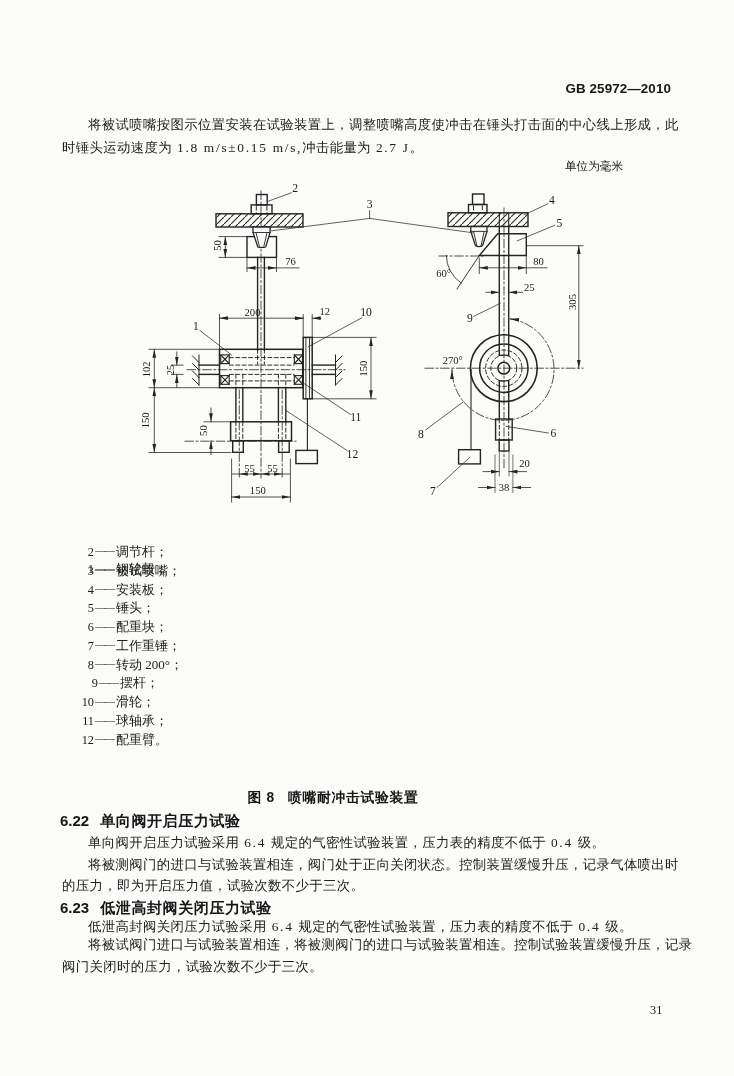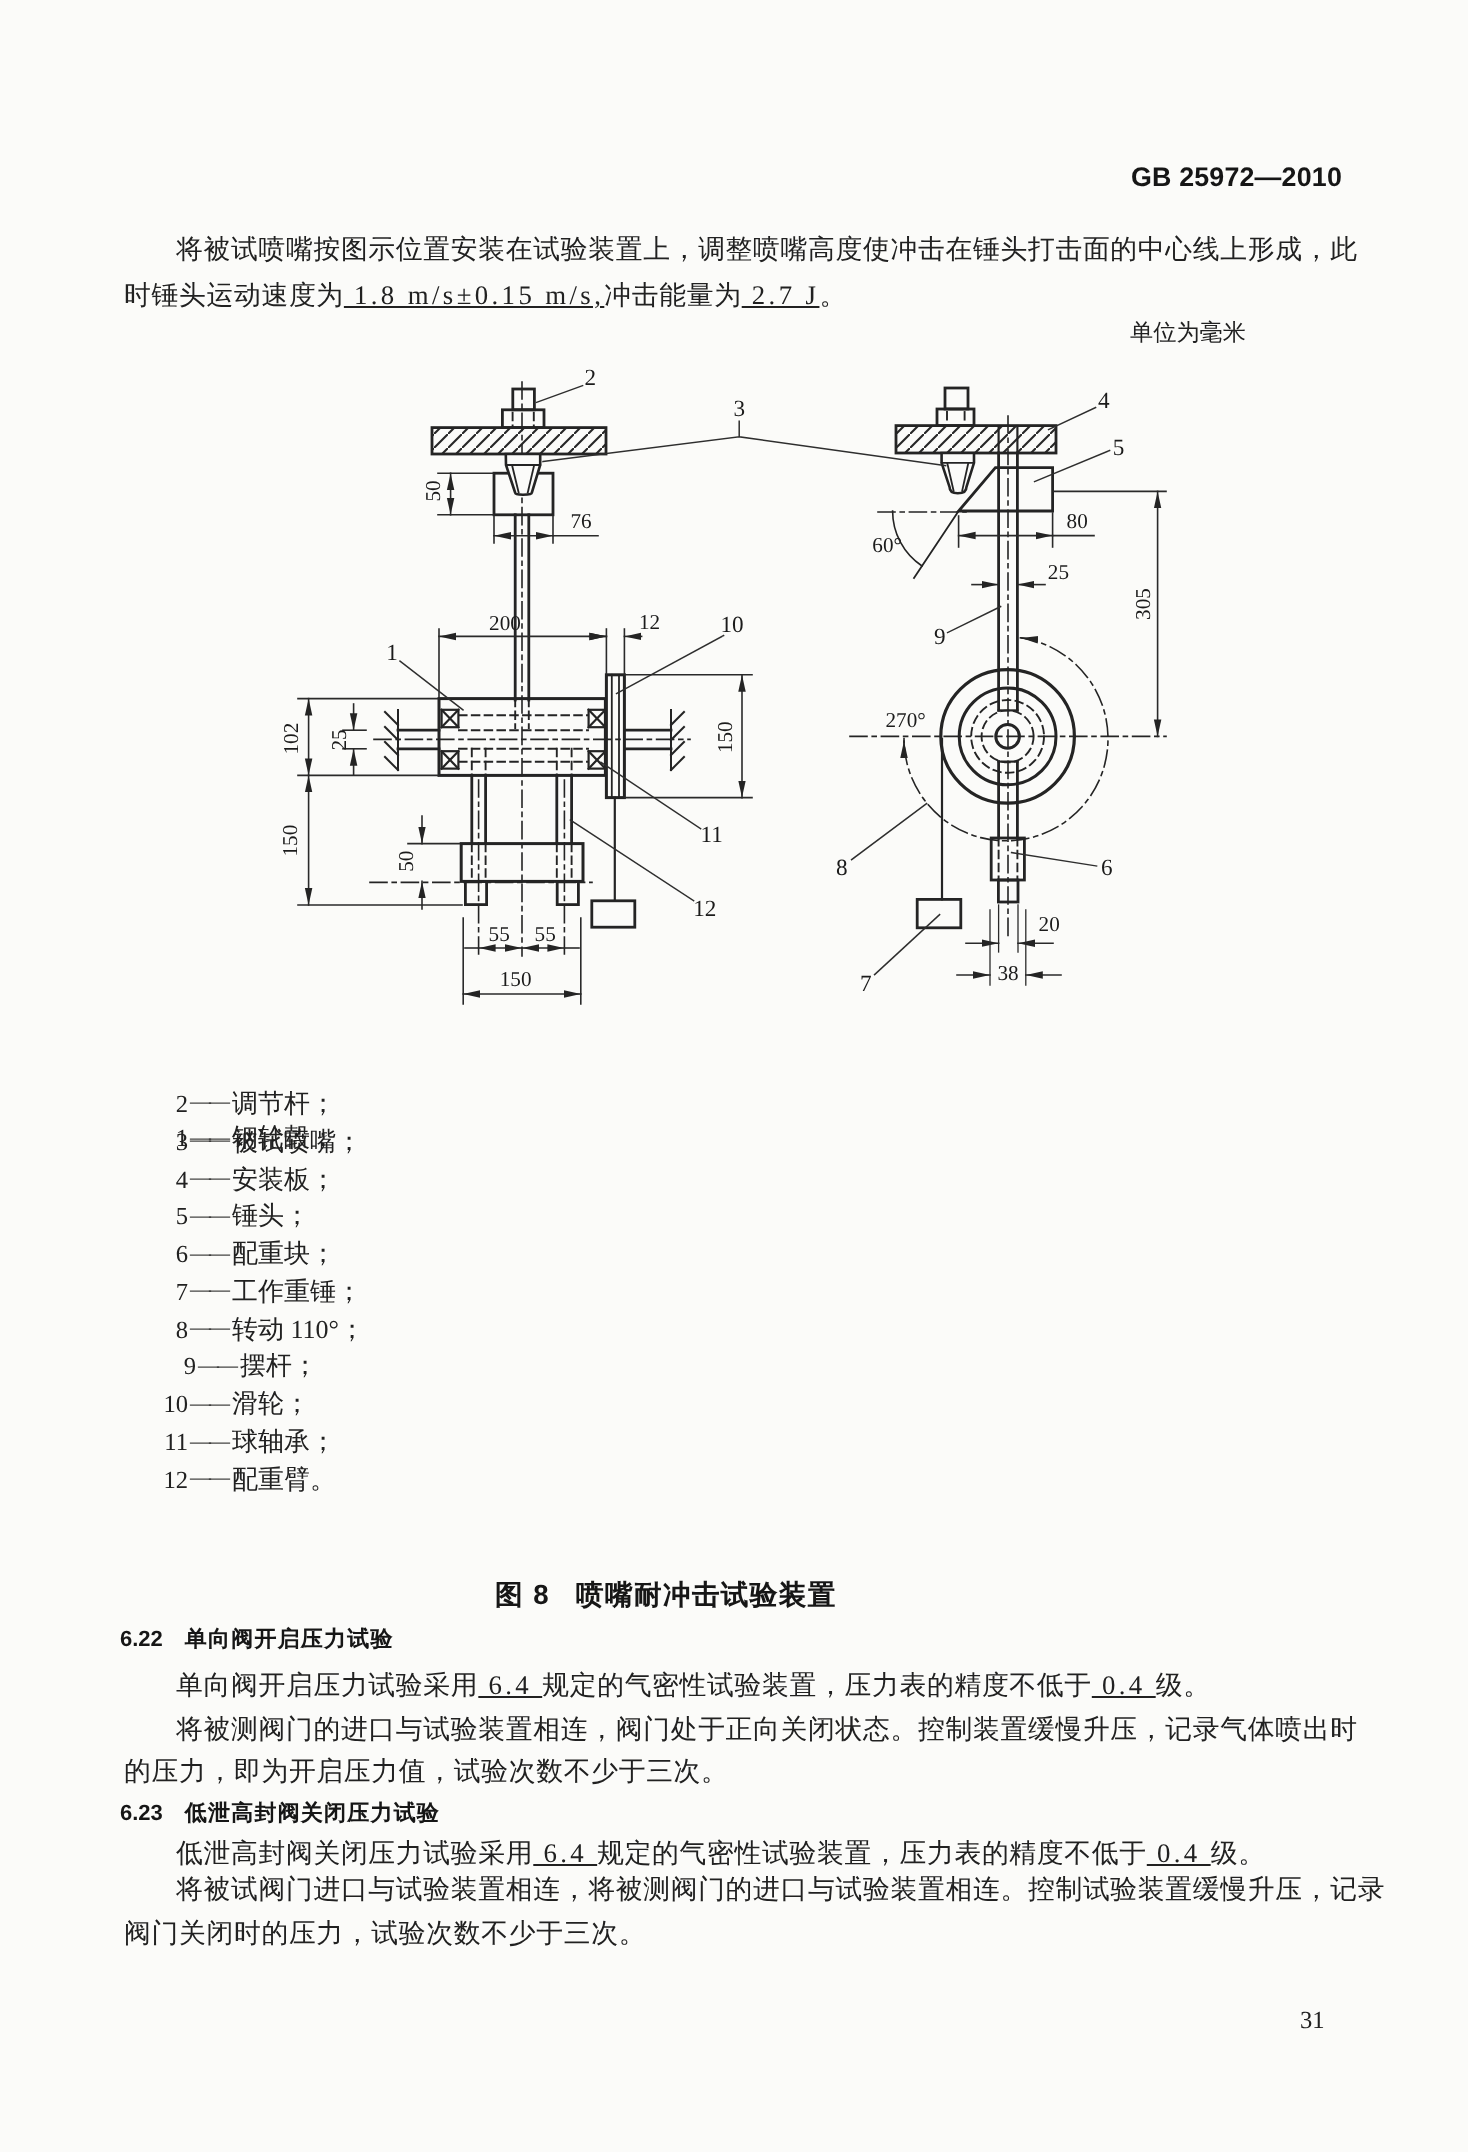--- a/index.html
+++ b/index.html
@@ -2,24 +2,24 @@
 <html><head>
 <meta charset="utf-8">
 <style>
   html,body{margin:0;padding:0;}
   body{width:734px;height:1076px;position:relative;background:#fbfbf9;overflow:hidden;
        filter:blur(0.26px);
        font-family:"Liberation Serif",serif;color:#1d1d1d;}
   .abs{position:absolute;white-space:nowrap;}
   .hdr{font-family:"Liberation Sans",sans-serif;font-weight:700;font-size:13.4px;letter-spacing:.1px;color:#161616;}
   .body-line{font-size:13.4px;line-height:15px;color:#212121;letter-spacing:.35px;}
-  .body-line .lat{letter-spacing:1.7px;text-decoration:underline;}
+  .body-line .lat{letter-spacing:1.7px;}
   .unit{font-size:11.6px;color:#212121;}
   .caption{font-family:"Liberation Sans",sans-serif;font-weight:700;font-size:13.8px;letter-spacing:.7px;color:#161616;}
-  .sec-head{font-family:"Liberation Sans",sans-serif;font-weight:700;font-size:11px;letter-spacing:.6px;color:#161616;}
+  .sec-head{font-family:"Liberation Sans",sans-serif;font-weight:700;font-size:15px;letter-spacing:.6px;color:#161616;}
   .sec-head .num{letter-spacing:0;margin-right:11px;}
   .legend-row{position:absolute;white-space:nowrap;font-size:13px;color:#212121;}
   .legend-row .num{display:inline-block;width:28px;text-align:right;font-size:12.3px;}
   .legend-row .dash{font-size:10.5px;vertical-align:1.5px;letter-spacing:-1px;margin:0 2px 0 1px;}
   .pageno{font-size:12.3px;color:#212121;}
   svg text{fill:#1b1b1b;}
   svg .dim{font:10.6px "Liberation Serif",serif;}
   svg .part{font:11.6px "Liberation Serif",serif;}
   svg .dsh{stroke-dasharray:3.8 2.6;stroke-width:.95;}
   svg .cd{stroke-dasharray:8.5 2.6 2 2.6;stroke-width:.8;}
@@ -318,21 +318,21 @@
 </svg>
 
 <div id="legend">
     <div class="legend-row" style="left: 66px; top: 524.2px; margin-top: 36px;"><span class="num">1</span><span class="dash">——</span><span>钢轮毂；</span></div>
     <div class="legend-row" style="left: 66px; top: 542.98px;"><span class="num">2</span><span class="dash">——</span><span>调节杆；</span></div>
     <div class="legend-row" style="left: 66px; top: 561.76px;"><span class="num">3</span><span class="dash">——</span><span>被试喷嘴；</span></div>
     <div class="legend-row" style="left: 66px; top: 580.54px;"><span class="num">4</span><span class="dash">——</span><span>安装板；</span></div>
     <div class="legend-row" style="left: 66px; top: 599.32px;"><span class="num">5</span><span class="dash">——</span><span>锤头；</span></div>
     <div class="legend-row" style="left: 66px; top: 618.1px;"><span class="num">6</span><span class="dash">——</span><span>配重块；</span></div>
     <div class="legend-row" style="left: 66px; top: 636.88px;"><span class="num">7</span><span class="dash">——</span><span>工作重锤；</span></div>
-    <div class="legend-row" style="left: 66px; top: 655.66px;"><span class="num">8</span><span class="dash">——</span><span>转动 110°；</span></div>
+    <div class="legend-row" style="left: 66px; top: 655.66px;"><span class="num">8</span><span class="dash">——</span><span>转动 200°；</span></div>
     <div class="legend-row" style="left: 70px; top: 674.44px;"><span class="num">9</span><span class="dash">——</span><span>摆杆；</span></div>
     <div class="legend-row" style="left: 66px; top: 693.22px;"><span class="num">10</span><span class="dash">——</span><span>滑轮；</span></div>
     <div class="legend-row" style="left: 66px; top: 712px;"><span class="num">11</span><span class="dash">——</span><span>球轴承；</span></div>
     <div class="legend-row" style="left: 66px; top: 730.78px;"><span class="num">12</span><span class="dash">——</span><span>配重臂。</span></div>
   </div>
 
 <div class="abs caption" style="top:789px;left:0;width:666px;text-align:center;">
   <span>图 8</span><span style="display:inline-block;width:13px;"></span><span>喷嘴耐冲击试验装置</span>
 </div>
 

